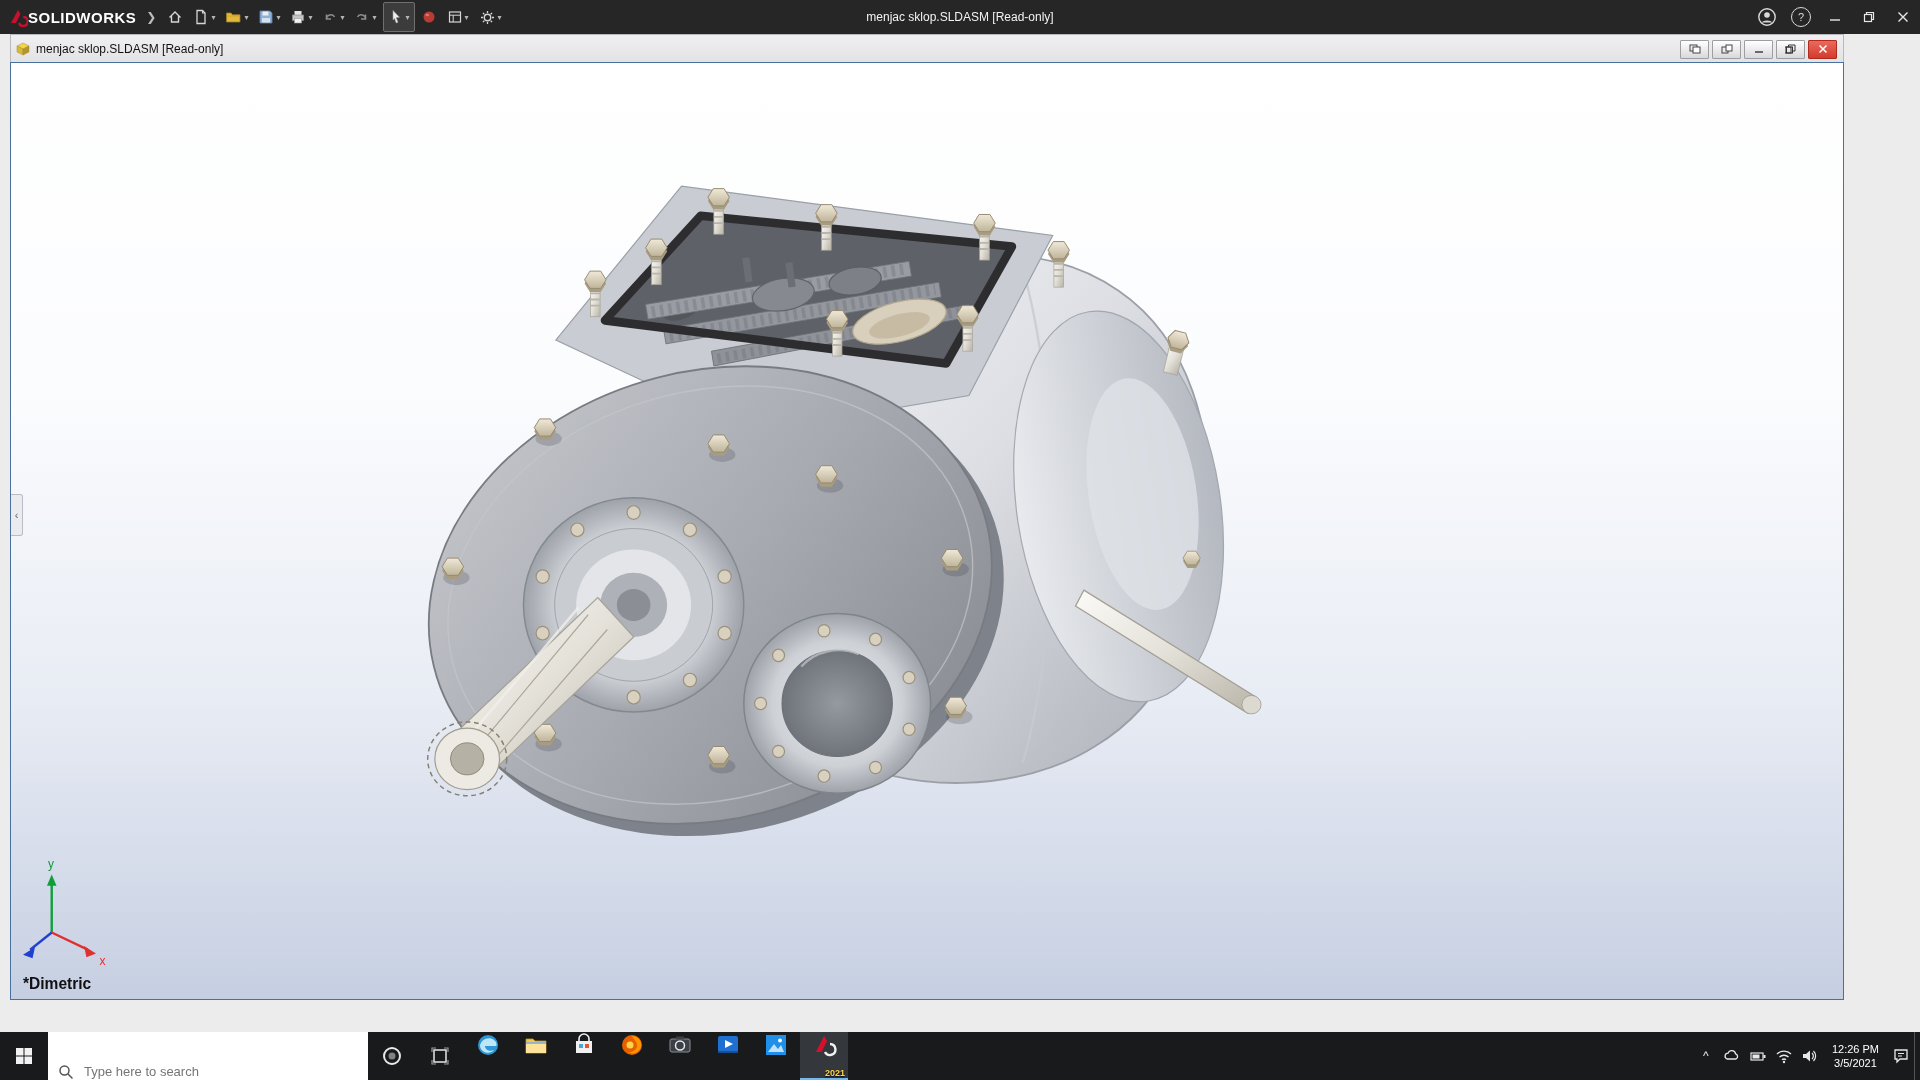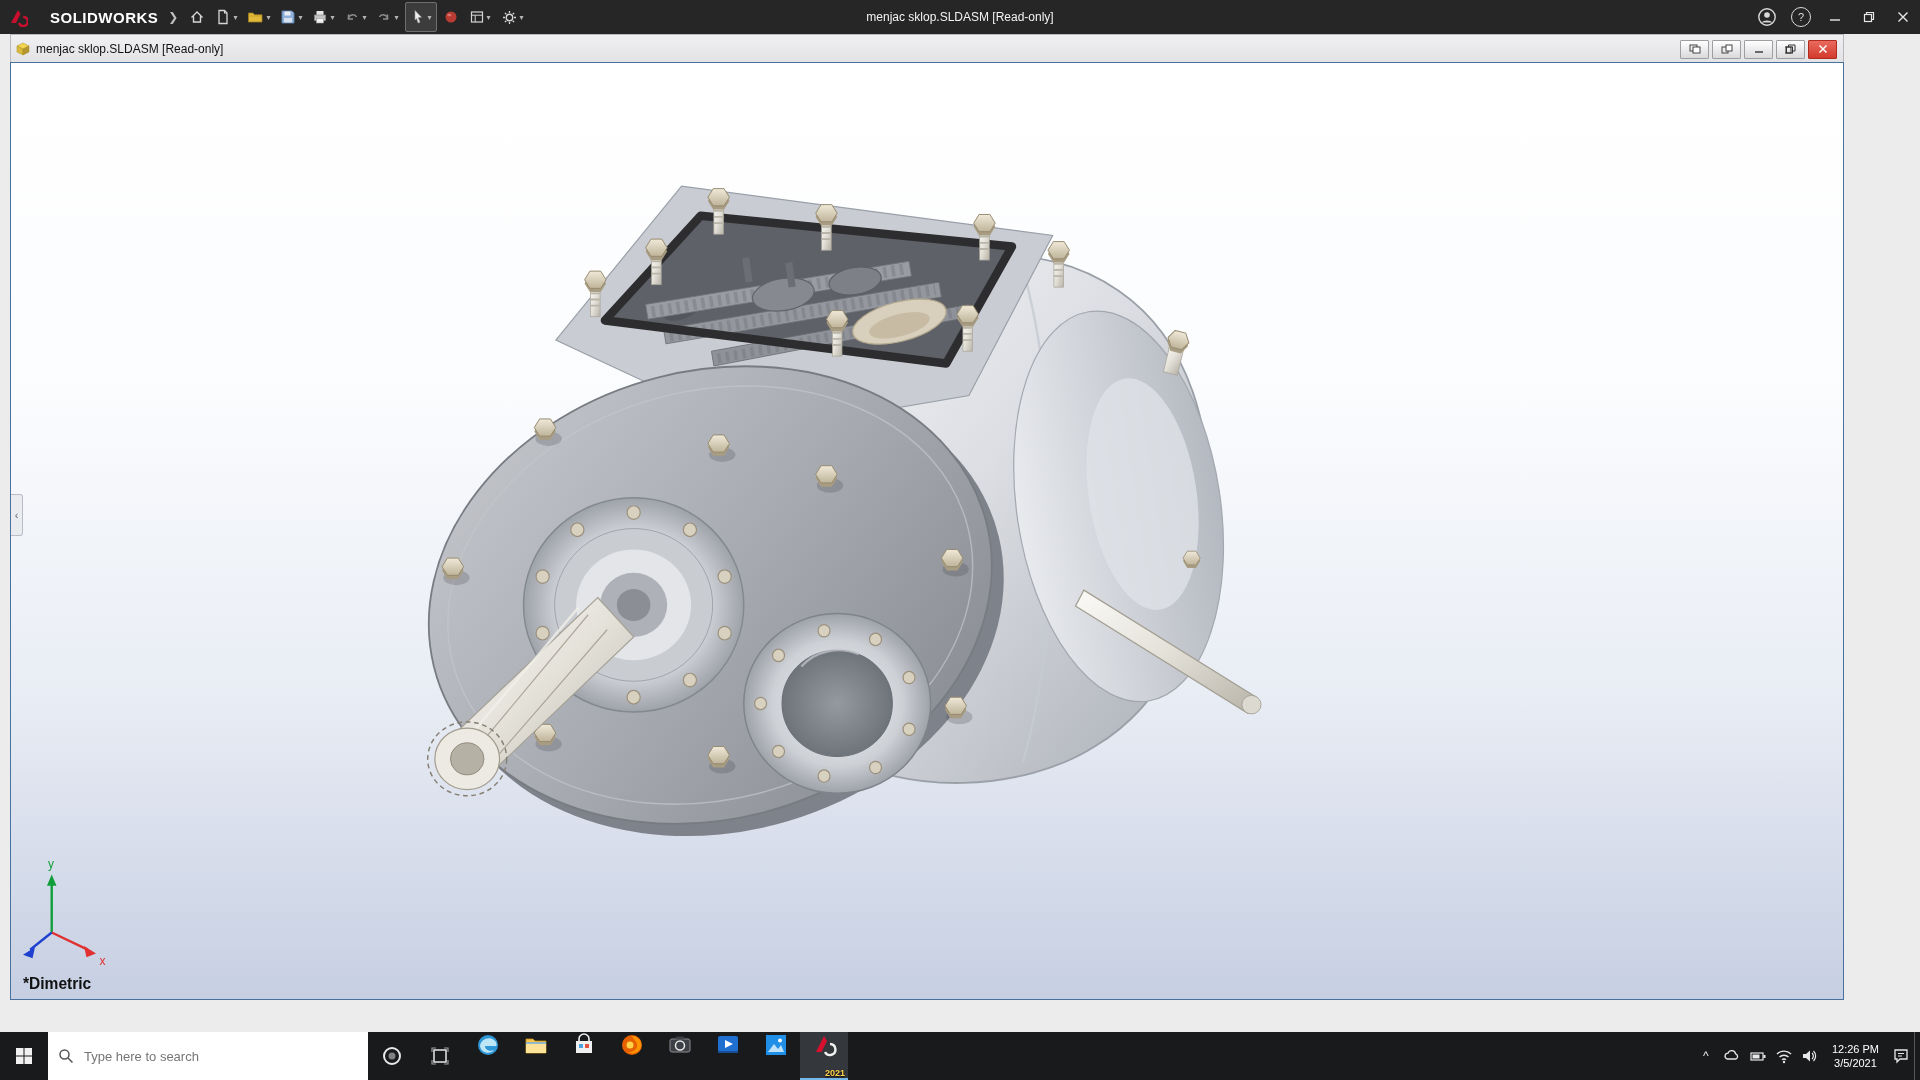--- a/index.html
+++ b/index.html
@@ -2,21 +2,21 @@
 <html><head>
 <meta charset="utf-8">
 <style>
   html,body{margin:0;padding:0;}
   body{width:1920px;height:1080px;overflow:hidden;position:relative;
        font-family:"Liberation Sans",sans-serif;background:#ececec;-webkit-font-smoothing:antialiased;}
 
   
   .app-titlebar{position:absolute;top:0;left:0;right:0;height:34px;background:#262626;
                 display:flex;align-items:center;color:#e4e4e4;z-index:50;}
-  .brand{display:flex;align-items:center;gap:22px;padding:0 10px 0 8px;text-align:center;}
+  .brand{display:flex;align-items:center;gap:0;padding:0 10px 0 8px;text-align:center;}
   .brand-name{font-size:15px;font-weight:700;letter-spacing:.5px;color:#ffffff;}
   .nav-arrow{color:#bdbdbd;font-size:12px;margin:0 6px 0 0;}
   .tbtn{height:28px;display:flex;align-items:center;justify-content:center;padding:0 4px;margin:0 1px;border-radius:2px;}
   .tbtn .caret{font-size:8px;color:#b5b5b5;margin-left:2px;}
   .tbtn.boxed{border:1px solid #6f6f6f;background:#3c3c3c;}
   .app-title{position:absolute;left:50%;transform:translateX(-50%);font-size:12px;color:#f2f2f2;white-space:nowrap;}
   .app-controls{margin-left:auto;display:flex;align-items:center;height:100%;}
   .acct{width:34px;height:100%;display:flex;align-items:center;justify-content:center;}
   .winctl{width:34px;height:100%;display:flex;align-items:center;justify-content:center;}
   .help-glyph{width:18px;height:18px;border:1.4px solid #d9d9d9;border-radius:50%;display:flex;align-items:center;justify-content:center;font-size:11px;color:#d9d9d9;}
@@ -33,21 +33,21 @@
 
   .viewport{position:absolute;top:28px;left:10px;right:76px;bottom:32px;border:1px solid #49719f;
             background:linear-gradient(180deg,#ffffff 0%,#fbfcfe 35%,#e8ecf4 68%,#c6cfe2 100%);overflow:hidden;}
   .viewport svg.scene{position:absolute;inset:0;width:100%;height:100%;}
   .collapse-tab{position:absolute;left:0;top:46%;width:11px;height:40px;background:#e9ebef;border:1px solid #b7bcc6;border-left:none;
                 display:flex;align-items:center;justify-content:center;border-radius:0 3px 3px 0;}
 
   
   .taskbar{position:absolute;bottom:0;left:0;right:0;height:48px;background:#191a1c;display:flex;align-items:stretch;z-index:60;color:#fff;}
   .tb-slot{width:48px;display:flex;align-items:center;justify-content:center;position:relative;}
-  .tb-search{width:300px;background:#ffffff;display:flex;align-items:center;padding:16px 10px;gap:8px;}
+  .tb-search{width:300px;background:#ffffff;display:flex;align-items:flex-end;padding:0 10px;gap:8px;}
   .tb-search input{border:none;outline:none;background:transparent;font-size:13px;color:#333;flex:1;font-family:"Liberation Sans",sans-serif;}
   .tb-app{width:48px;display:flex;justify-content:center;position:relative;}
   .tb-app.active{background:#34373c;box-shadow:inset 0 -2px 0 #76b9ed;}
   .sw-badge{position:absolute;bottom:2px;right:3px;font-size:9px;font-weight:700;color:#ffd24a;text-shadow:0 1px 2px #000;}
   .tray{margin-left:auto;display:flex;align-items:center;}
   .tray-ic{width:26px;height:48px;display:flex;align-items:center;justify-content:center;}
   .clock{padding:0 9px;text-align:center;font-size:11px;line-height:1.3;color:#fff;display:flex;flex-direction:column;justify-content:center;}
   .show-desktop{width:5px;border-left:1px solid #555;height:100%;}
   svg{display:block;}
 </style>

